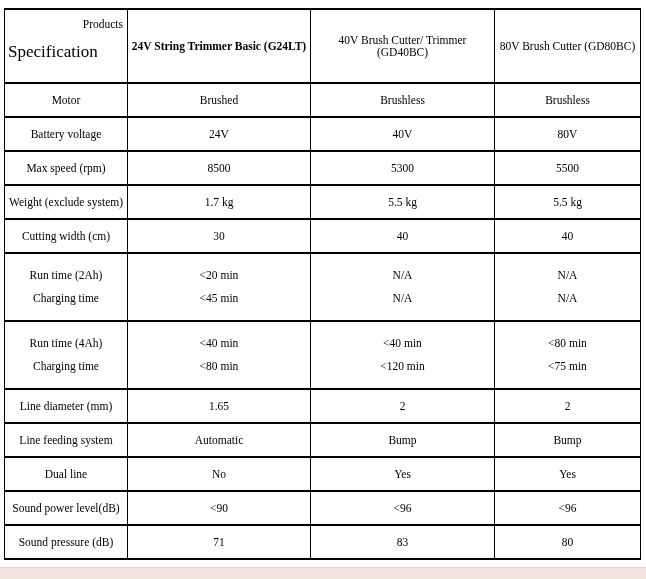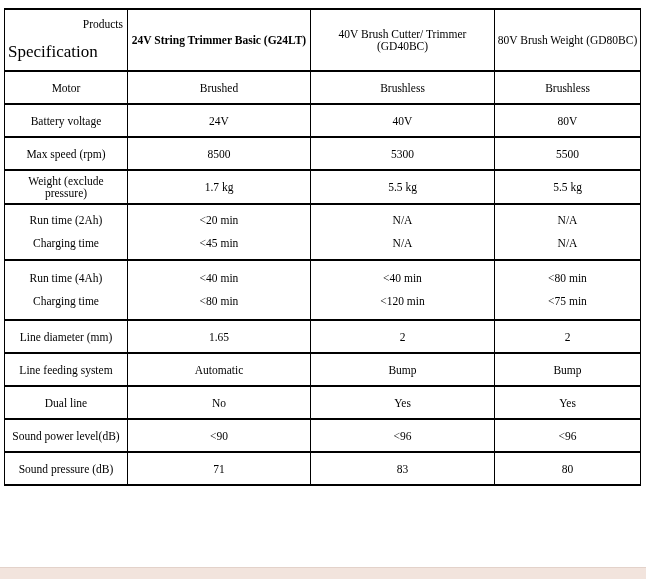--- a/index.html
+++ b/index.html
@@ -15,21 +15,21 @@
   table.spec-table {
     border-collapse: collapse;
     table-layout: fixed;
     width: 636px;
   }
   .spec-table th, .spec-table td {
     border-left: 1px solid #000;
     border-right: 1px solid #000;
     border-top: 2px solid #000;
     border-bottom: 2px solid #000;
-    padding: 4px 2px;
+    padding: 10px 2px;
     text-align: center;
     vertical-align: middle;
     font-size: 11.5px;
     font-weight: normal;
     overflow: hidden;
   }
   
   .spec-table thead th { height: 52px; }
   th.corner { position: relative; }
   .corner-products {
@@ -68,21 +68,21 @@
       <col style="width:146px">
     </colgroup>
     <thead>
       <tr>
         <th class="corner">
           <span class="corner-products">Products</span>
           <span class="corner-spec">Specification</span>
         </th>
       <th class="prod-header-0">24V String Trimmer Basic (G24LT)</th>
           <th class="prod-header-1">40V Brush Cutter/ Trimmer (GD40BC)</th>
-          <th class="prod-header-2">80V Brush Weight (GD80BC)</th>
+          <th class="prod-header-2">80V Brush Cutter (GD80BC)</th>
         </tr>
     </thead>
     <tbody>
         <tr class="single">
           <td>Motor</td>
           <td class="val-0">Brushed</td>
           <td class="val-1">Brushless</td>
           <td class="val-2">Brushless</td>
         </tr>
         <tr class="single">
@@ -91,24 +91,30 @@
           <td class="val-1">40V</td>
           <td class="val-2">80V</td>
         </tr>
         <tr class="single">
           <td>Max speed (rpm)</td>
           <td class="val-0">8500</td>
           <td class="val-1">5300</td>
           <td class="val-2">5500</td>
         </tr>
         <tr class="single">
-          <td>Weight (exclude pressure)</td>
+          <td>Weight (exclude system)</td>
           <td class="val-0">1.7 kg</td>
           <td class="val-1">5.5 kg</td>
           <td class="val-2">5.5 kg</td>
+        </tr>
+        <tr class="single">
+          <td>Cutting width (cm)</td>
+          <td class="val-0">30</td>
+          <td class="val-1">40</td>
+          <td class="val-2">40</td>
         </tr>
         <tr class="double-0">
           <td>
             <div class="cell-line">Run time (2Ah)</div>
             <div class="cell-line">Charging time</div>
           </td>
           <td class="val-0">
             <div class="cell-line">&lt;20 min</div>
             <div class="cell-line">&lt;45 min</div>
           </td>

